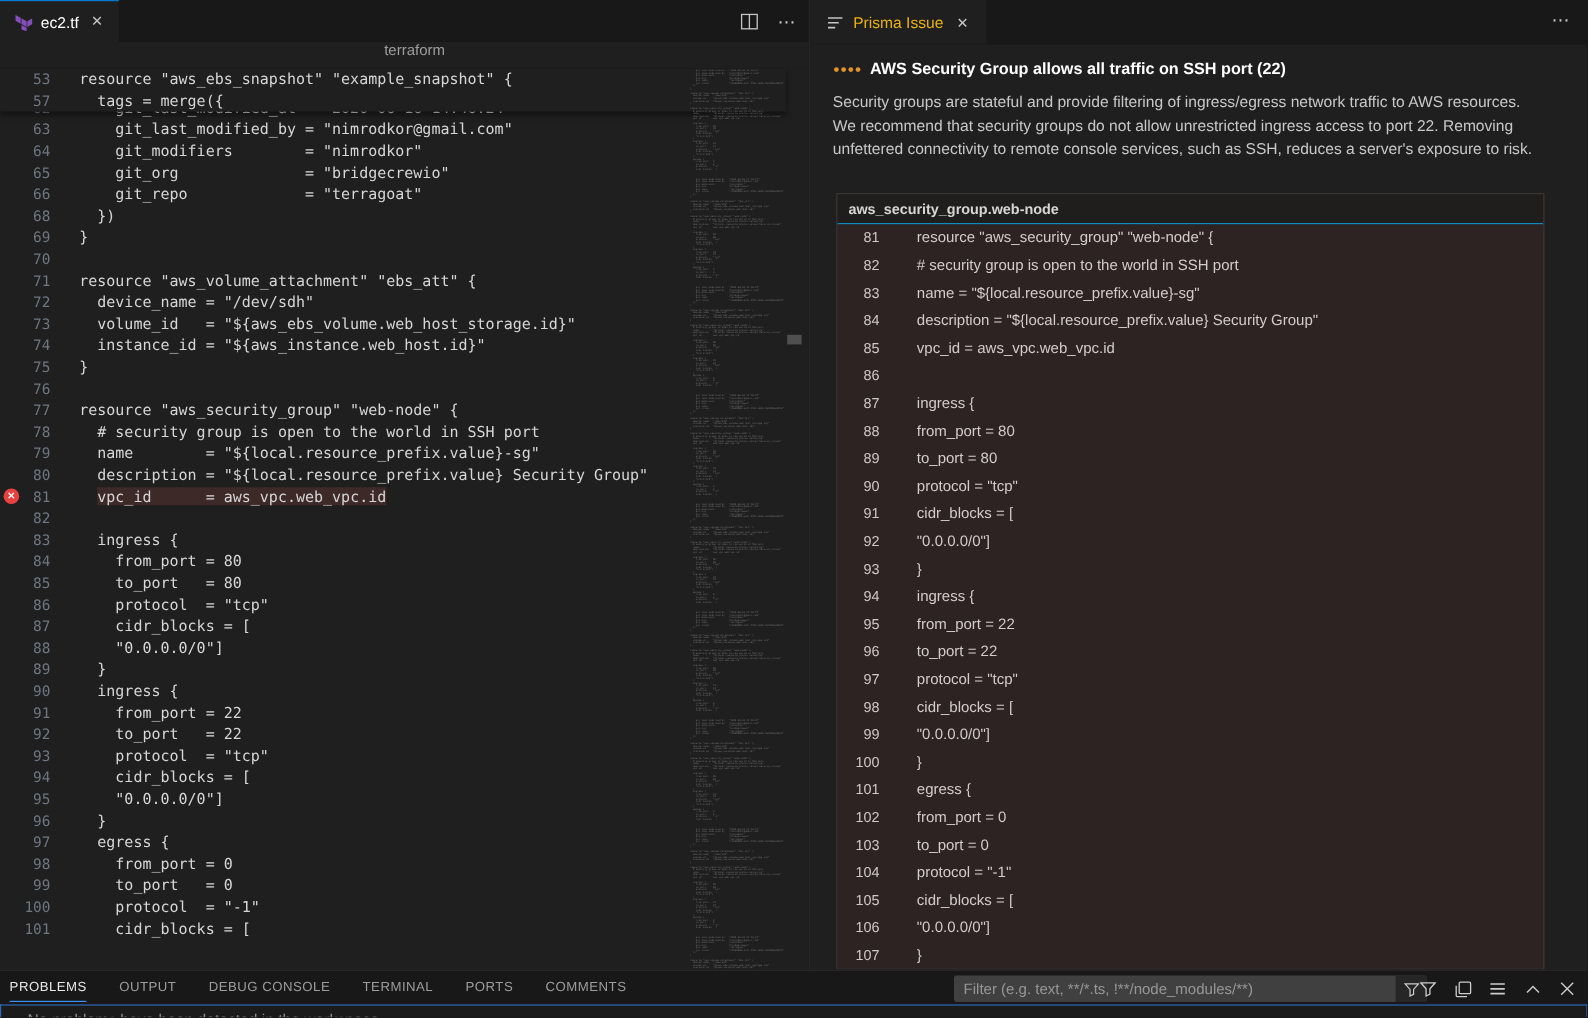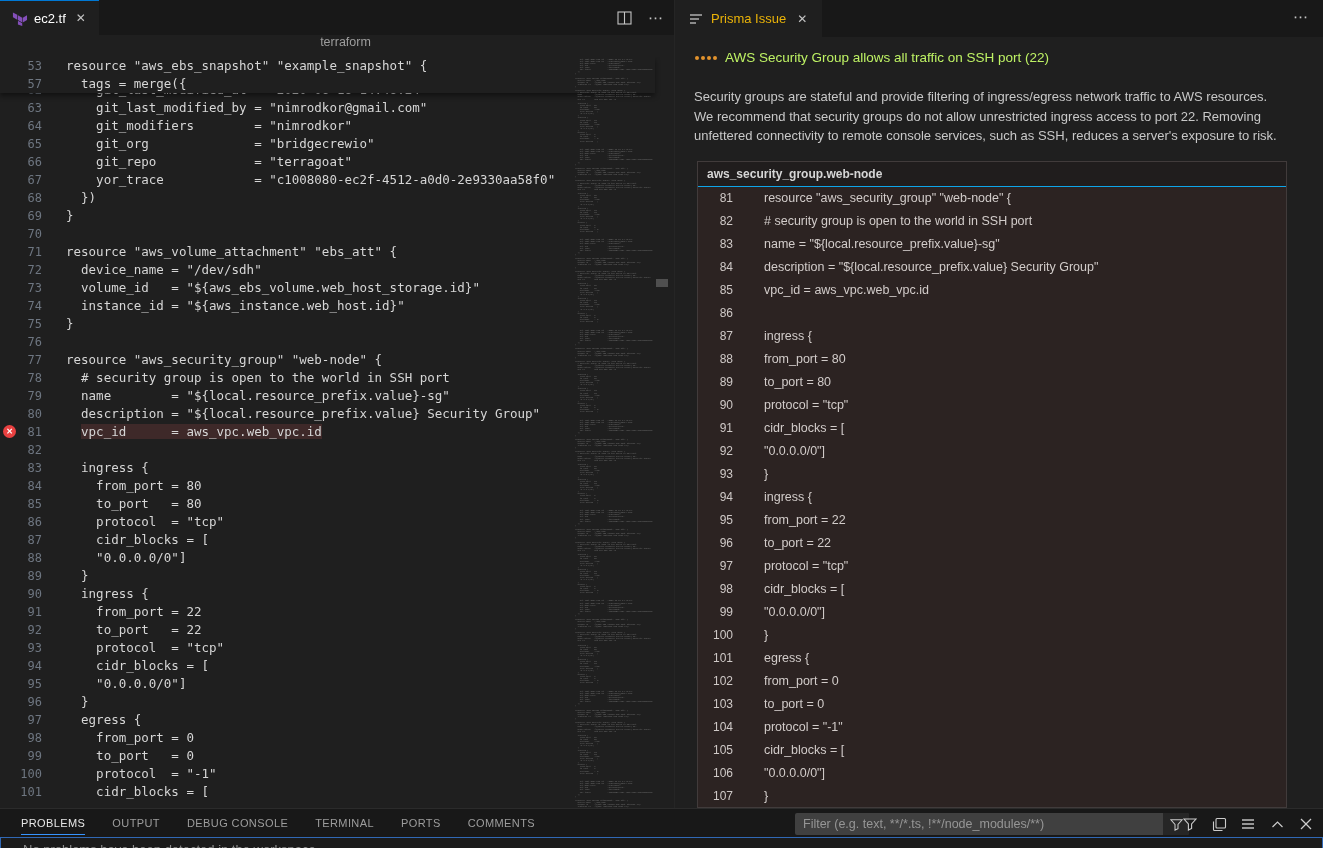--- a/index.html
+++ b/index.html
@@ -42,37 +42,37 @@
 
   
   #side-panel{ position:absolute; left:674px; top:0; width:649px; height:808px; background:#1f1f1f; border-left:1px solid #252525; }
   #panel-tabstrip{ position:absolute; left:0; top:0; right:0; height:37px; background:#181818; }
   .ptab{ display:inline-flex; align-items:center; gap:8px; height:37px; padding:0 12px 0 14px;
          background:#1f1f1f; cursor:pointer; }
   .ptab .tlabel{ font-size:13px; color:#eab308; }
   #panel-more{ position:absolute; right:14px; top:8px; color:#c5c5c5; cursor:pointer; }
   #panel-body{ position:absolute; left:0; top:37px; right:0; bottom:0; overflow:hidden; }
   #issue-title{ position:absolute; left:20px; top:13px; display:flex; align-items:center; gap:8px; }
-  #issue-title h1{ font-size:13.5px; font-weight:normal; color:#bef264; }
+  #issue-title h1{ font-size:13.5px; font-weight:bold; color:#ffffff; }
   .sev-dots{ display:flex; gap:2px; }
   .sev-dots i{ width:4px; height:4px; border-radius:50%; background:#e2932d; }
-  #issue-desc{ position:absolute; left:19px; top:38px; width:592px; font-size:13px; line-height:19.5px; color:#c8c8c8;margin-top:12px; }
+  #issue-desc{ position:absolute; left:19px; top:38px; width:592px; font-size:13px; line-height:19.5px; color:#c8c8c8; }
   #code-block{ position:absolute; left:22px; top:124px; width:590px; height:647px;
                border:1px solid #413b3b; }
   #cb-header{ height:25px; background:#201d1d; border-bottom:1px solid #0ea5e9; display:flex; align-items:center; padding-left:9px;text-align:center; }
   #cb-header span{ font-size:12px; font-weight:bold; color:#d6d6d6; }
   #cb-body{ position:absolute; left:0; top:25px; right:0; bottom:0; background:#2c2322; }
   .prow{ position:relative; height:23px; }
   .pnum{ position:absolute; left:0; top:0; width:35px; text-align:right; font-size:12px; line-height:23px; color:#cfc9c7; }
   .ptext{ position:absolute; left:66px; top:0; font-size:12.5px; line-height:23px; color:#d2cccা; color:#d2ccca; white-space:pre; }
 
   
   #bottom-panel{ position:absolute; left:0; top:808px; width:1323px; height:40px; background:#181818;
                  border-top:1px solid #2b2b2b; overflow:hidden; }
-  #bp-tabs{ position:absolute; left:21px; top:0; height:28px; display:flex; align-items:center; gap:27px;justify-content:space-between; }
+  #bp-tabs{ position:absolute; left:8px; top:0; height:28px; display:flex; align-items:center; gap:27px;justify-content:space-between; }
   .bptab{ font-size:11px; letter-spacing:.4px; color:#9d9d9d; padding:6px 0 5px 0; cursor:pointer; border-bottom:1px solid transparent; }
   .bptab.active{ color:#e7e7e7; border-bottom:1px solid #3794ff; }
   #filter-box{ position:absolute; left:795px; top:4px; width:394px; height:22px; background:#404040; border-radius:2px; }
   #filter-box input{ position:absolute; left:0; top:0; width:363px; height:22px; background:transparent; border:none; outline:none;
                      color:#cccccc; font-size:12.5px; padding:0 8px; font-family:"Liberation Sans",sans-serif; }
   #filter-box input::placeholder{ color:#969696; }
   #filter-funnel{ position:absolute; right:0; top:0; width:26px; height:22px; background:#262626; border-radius:0 2px 2px 0;
                   display:flex; align-items:center; justify-content:center; color:#cccccc; cursor:pointer; }
   #bp-icons{ position:absolute; right:9px; top:4px; height:22px; display:flex; align-items:center; gap:13px; color:#cccccc; }
   #bp-icons .actbtn{ width:16px; justify-content:center; }
@@ -146,24 +146,20 @@
             <span class="lnum">64</span>
             <pre class="ctext">    git_modifiers        = "nimrodkor"</pre>
           </div>
           <div class="crow">
             <span class="lnum">65</span>
             <pre class="ctext">    git_org              = "bridgecrewio"</pre>
           </div>
           <div class="crow">
             <span class="lnum">66</span>
             <pre class="ctext">    git_repo             = "terragoat"</pre>
-          </div>
-          <div class="crow">
-            <span class="lnum">67</span>
-            <pre class="ctext">    yor_trace            = "c1008080-ec2f-4512-a0d0-2e9330aa58f0"</pre>
           </div>
           <div class="crow">
             <span class="lnum">68</span>
             <pre class="ctext">  })</pre>
           </div>
           <div class="crow">
             <span class="lnum">69</span>
             <pre class="ctext">}</pre>
           </div>
           <div class="crow">

